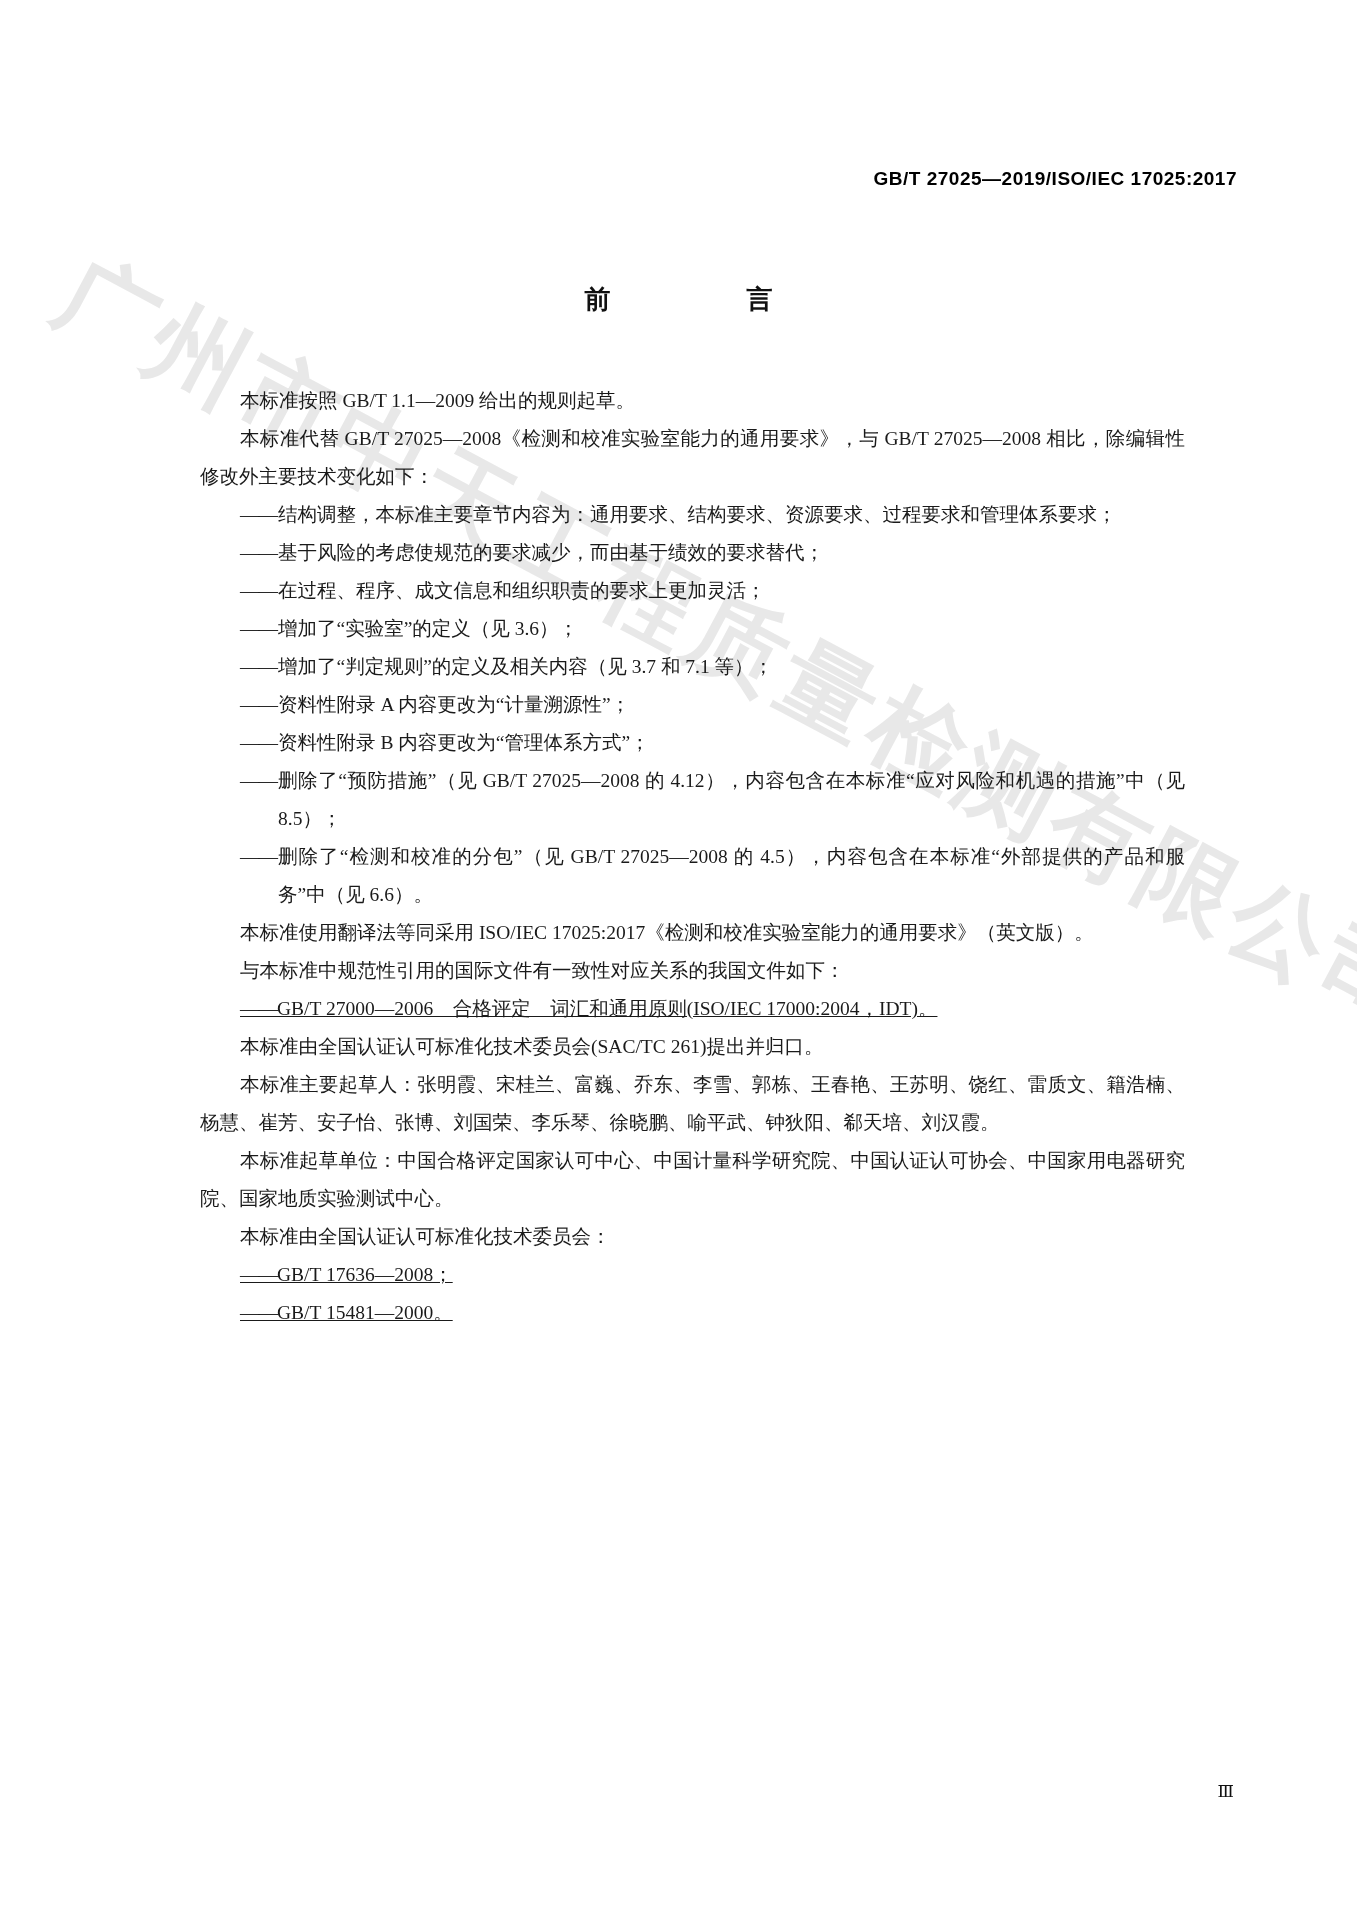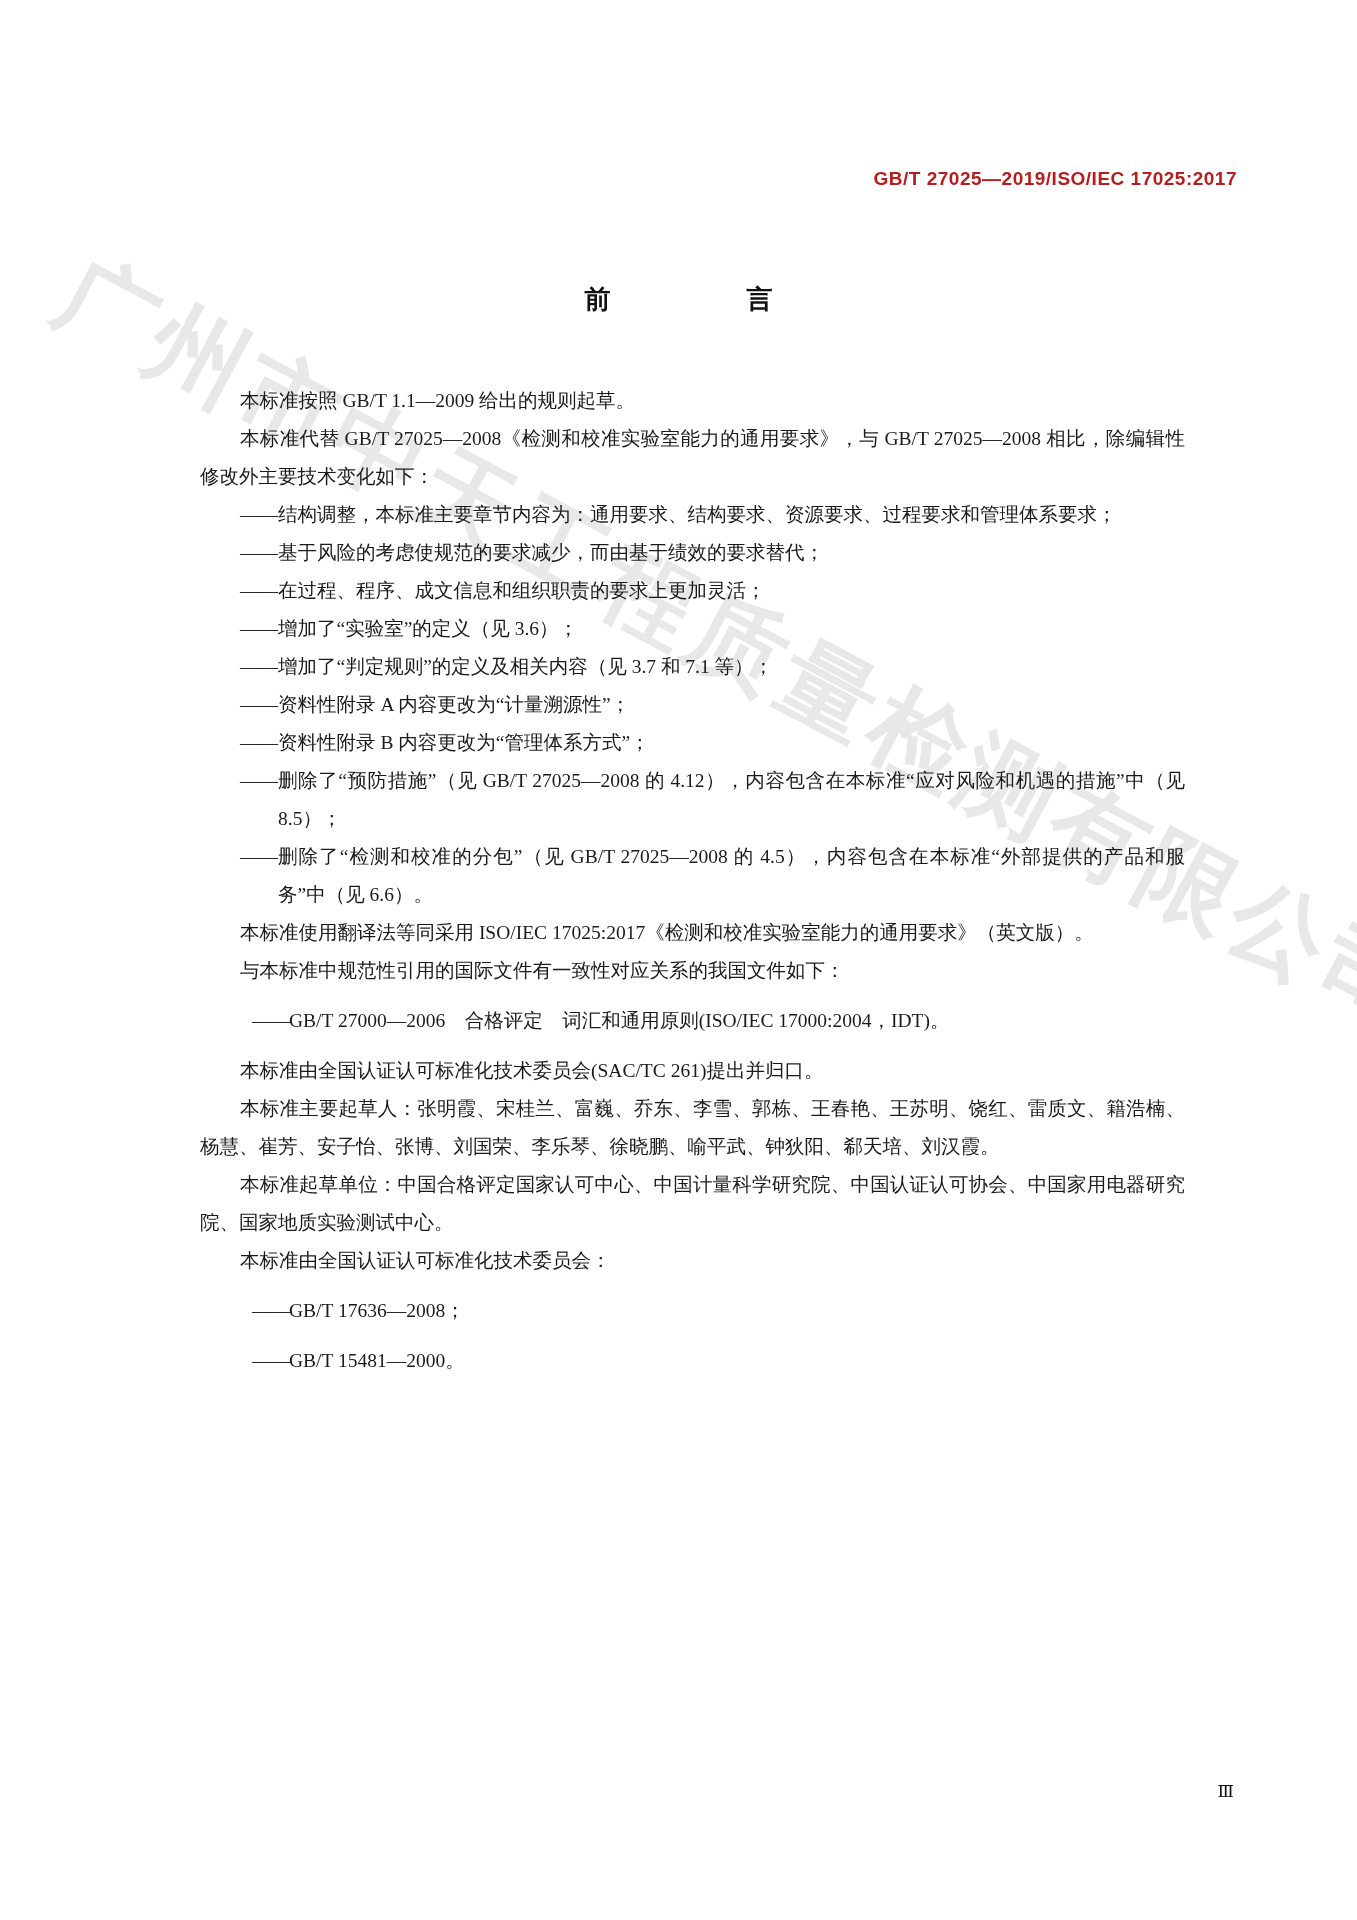--- a/index.html
+++ b/index.html
@@ -46,21 +46,21 @@
 
   
   .header {
     position: absolute;
     top: 168px;
     right: 120px;
     font-family: "Liberation Sans", sans-serif;
     font-weight: bold;
     font-size: 19px;
     letter-spacing: 0.5px;
-    color: #b91c1c;
+    color: #000000;
     z-index: 2;
   }
 
   
   .doc-title {
     position: absolute;
     top: 282px;
     left: 0;
     width: 1357px;
     text-align: center;
@@ -95,23 +95,24 @@
     text-indent: -0px;
     position: relative;
   }
   .dash-item .lead {
     position: absolute;
     left: 40px;
     top: 0;
     letter-spacing: -1px;
   }
   .ref-item {
-    margin: 12px;
+    margin: 0;
     padding-left: 40px;
     position: relative;
+    text-decoration: underline;
   }
   .ref-item .lead {
     letter-spacing: -1px;
   }
 
   
   .page-number {
     position: absolute;
     bottom: 118px;
     right: 122px;

